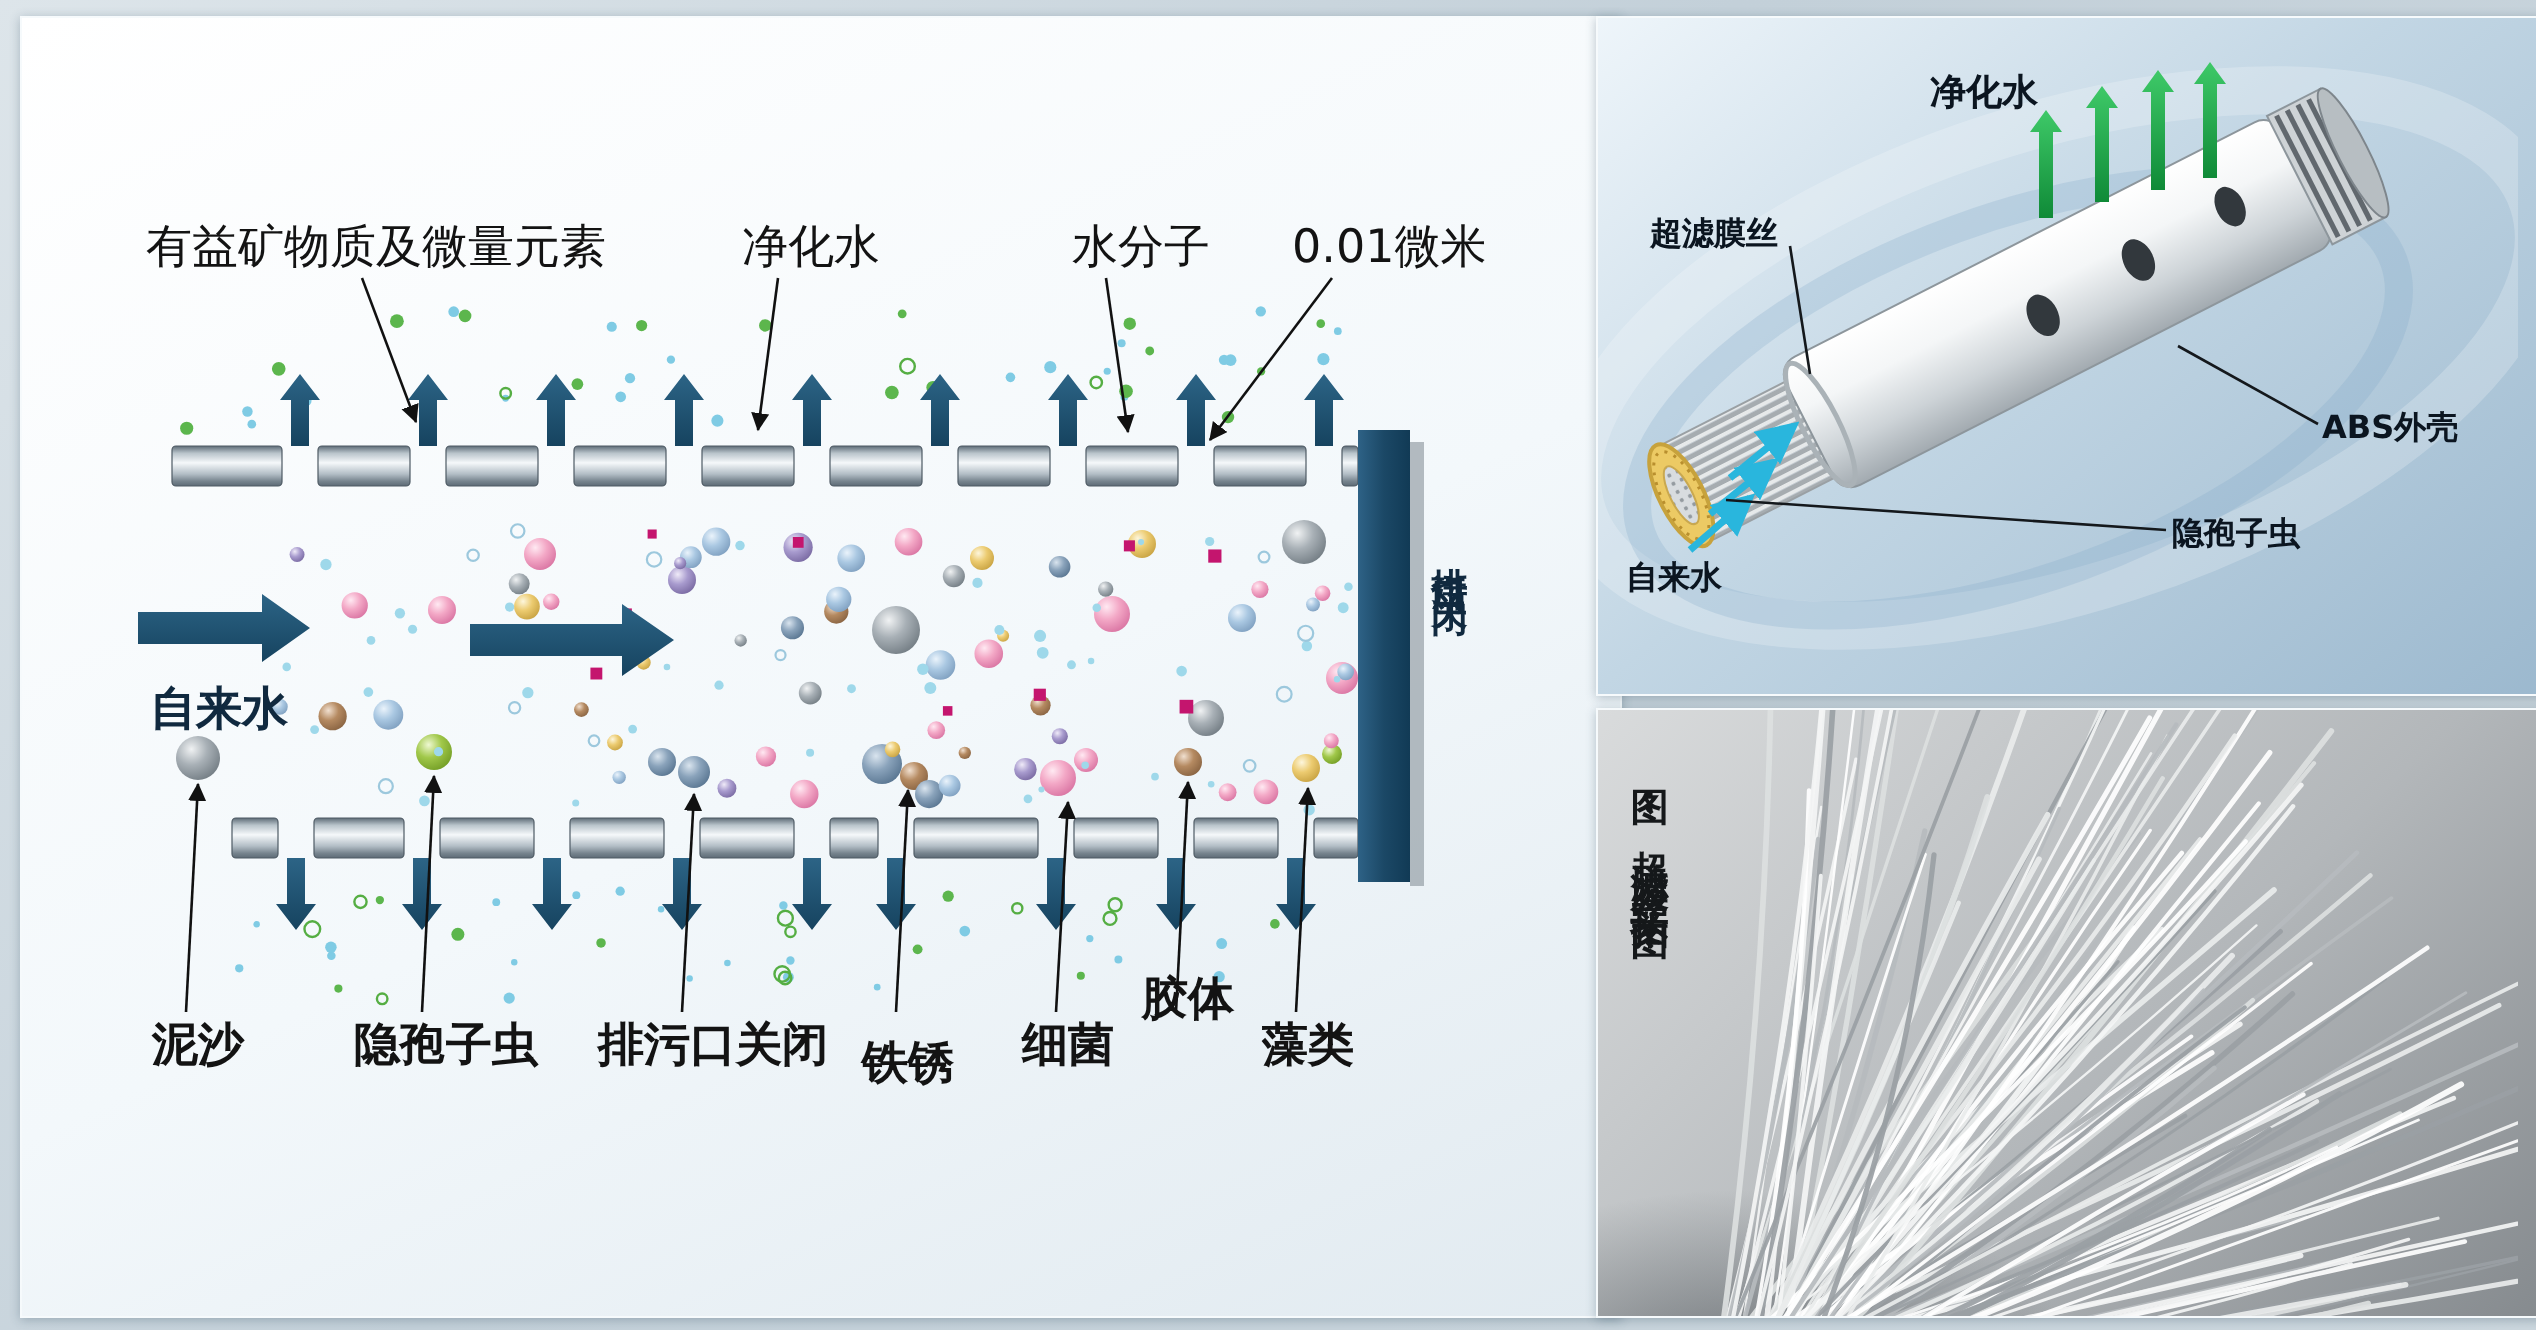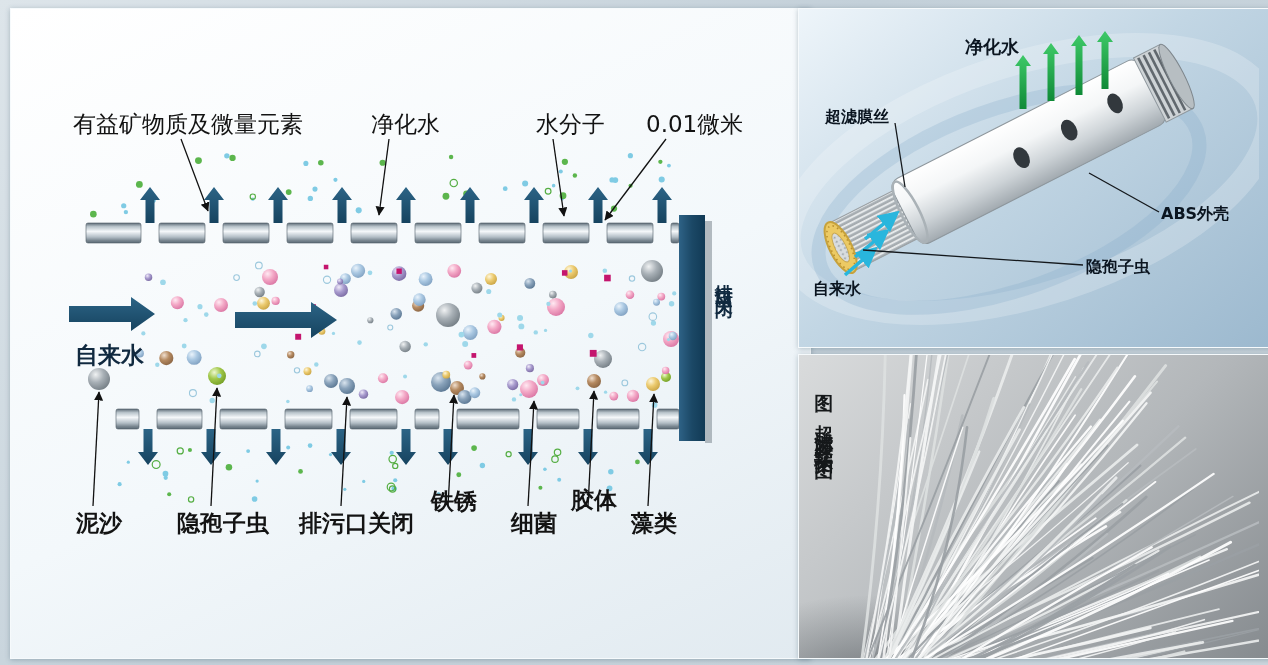--- a/index.html
+++ b/index.html
@@ -377,21 +377,21 @@
     <div class="lbl" style="left:62px;top:102px;">有益矿物质及微量元素</div>
     <div class="lbl" style="left:360px;top:102px;">净化水</div>
     <div class="lbl" style="left:525px;top:102px;">水分子</div>
     <div class="lbl" style="left:635px;top:102px;">0.01微米</div>
     <div class="lbl b navy" style="left:64px;top:333px;">自来水</div>
     <div class="lbl b navy vtext" style="left:702px;top:260px;font-size:18px;">排污口关闭</div>
 
     <div class="lbl b" style="left:65px;top:501px;">泥沙</div>
     <div class="lbl b" style="left:166px;top:501px;text-align:center;">隐孢子虫</div>
     <div class="lbl b" style="left:288px;top:501px;">排污口关闭</div>
-    <div class="lbl b" style="left:420px;top:479px;">铁锈</div>
+    <div class="lbl b" style="left:420px;top:510px;">铁锈</div>
     <div class="lbl b" style="left:500px;top:501px;">细菌</div>
     <div class="lbl b" style="left:560px;top:478px;">胶体</div>
     <div class="lbl b" style="left:620px;top:501px;">藻类</div>
 
   </div>
 
   <div class="panel panel-cart">
     <svg id="svg-cart" class="layer" width="460" height="338" viewBox="0 0 460 338">
       <defs>
         <linearGradient id="gBody" x1="0" y1="0" x2="0" y2="1">

